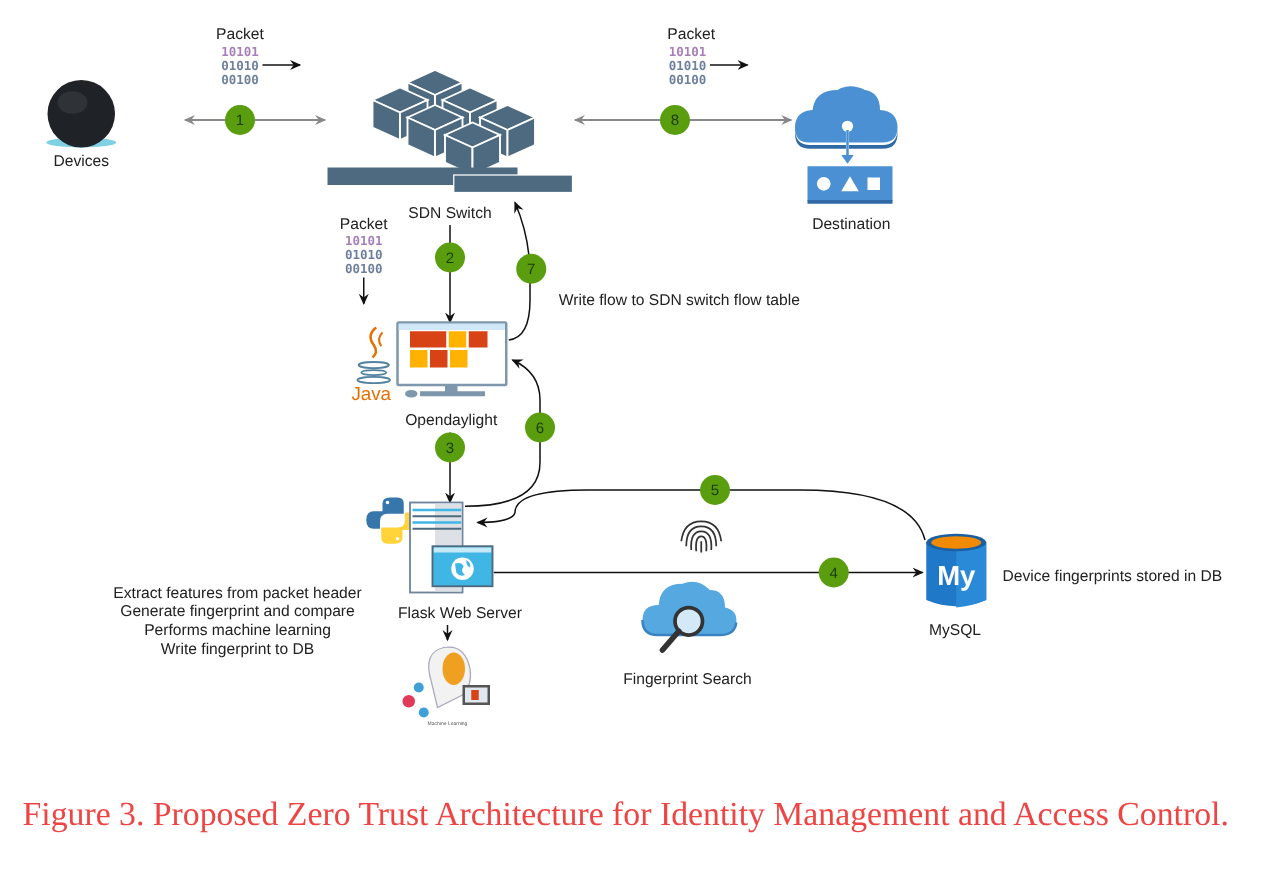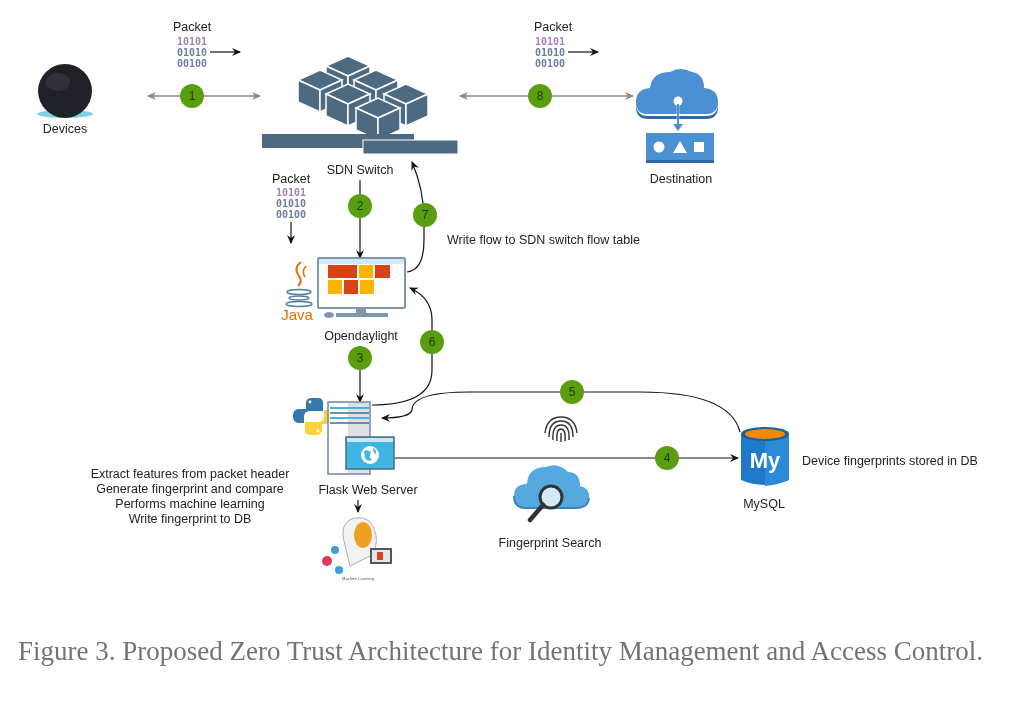--- a/index.html
+++ b/index.html
@@ -1,21 +1,21 @@
 <!DOCTYPE html>
 <html><head>
 <meta charset="utf-8">
 <style>
   html,body{margin:0;padding:0;background:#fff;}
   body{width:1024px;height:716px;position:relative;overflow:hidden;font-family:"Liberation Sans",sans-serif;color:#222;}
   #diagram{position:absolute;left:0;top:0;width:1024px;height:620px;}
   .lbl{font-family:"Liberation Sans",sans-serif;font-size:12.5px;fill:#222;}
   .bits{font-family:"DejaVu Sans Mono","Liberation Mono",monospace;font-size:10px;font-weight:bold;}
   .badge-text{font-family:"Liberation Sans",sans-serif;font-size:12px;fill:#1a3a00;text-anchor:middle;dominant-baseline:central;}
-  #caption{position:absolute;left:18px;top:634px;width:990px;font-family:"Liberation Serif",serif;font-size:27px;line-height:34px;color:#737373;margin:0;}
+  #caption{position:absolute;left:18px;top:634px;width:990px;font-family:"Liberation Serif",serif;font-size:27px;line-height:34px;color:#ef4444;margin:0;}
 </style>
 </head>
 <body>
 
 <svg id="diagram" viewBox="0 0 1024 620" xmlns="http://www.w3.org/2000/svg">
   <defs>
     <marker id="arrBlack" markerWidth="10" markerHeight="10" refX="8" refY="5" orient="auto" markerUnits="userSpaceOnUse">
       <path d="M0,1 L9,5 L0,9 L3,5 Z" fill="#111"></path>
     </marker>
     <marker id="arrGray" markerWidth="10" markerHeight="10" refX="8" refY="5" orient="auto-start-reverse" markerUnits="userSpaceOnUse">

